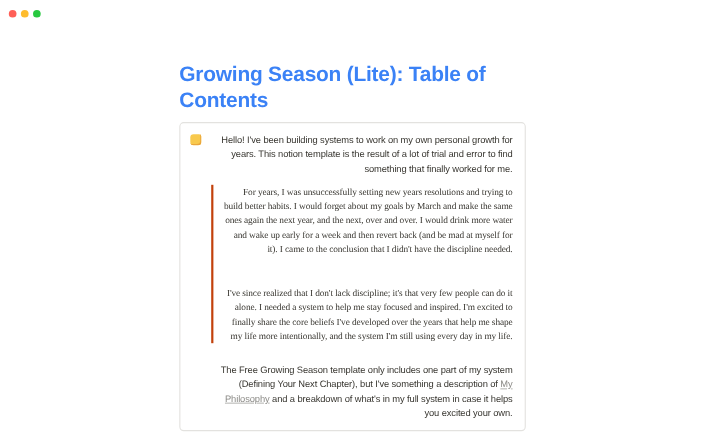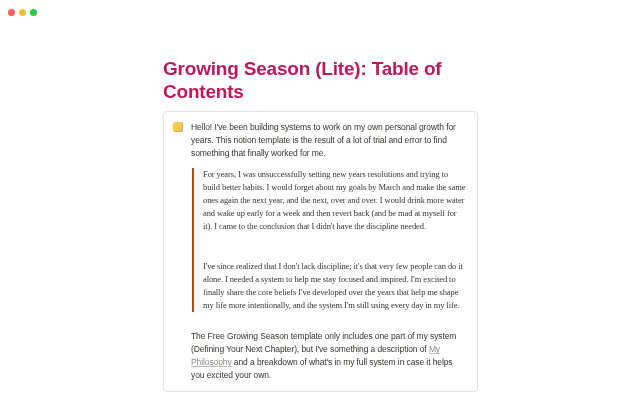--- a/index.html
+++ b/index.html
@@ -19,21 +19,21 @@
   .tl-green { background: #28c840; }
 
   
   .content { position: absolute; left: 163px; top: 57px; width: 315px; }
 
   .page-title {
     font-size: 19px;
     line-height: 23px;
     font-weight: 700;
     letter-spacing: -0.2px;
-    color: #be185d;
+    color: #3b82f6;
     width: 312px;
   }
 
   
   .callout {
     margin-top: 8px;
     border: 1px solid #e3e2df;
     border-radius: 4px;
     background: #ffffff;
     padding: 9px 11px 9px 9px;
@@ -41,21 +41,21 @@
     align-items: flex-start;
   }
   .emoji-col { width: 18px; flex: 0 0 18px; padding-top: 1px; }
   .wave-emoji {
     display: block;
     width: 10px; height: 10px;
     background: #f8c94d;
     border-radius: 3px 2px 3px 3px;
     box-shadow: inset -1px -1px 0 #eaa63c;
   }
-  .callout-body { flex: 1; font-size: 8.5px; line-height: 13px; letter-spacing: -0.1px; }
+  .callout-body { flex: 1; font-size: 8.5px; line-height: 13px; letter-spacing: -0.1px; text-align: right; }
   .callout-body p { margin: 0; }
 
   .quote {
     margin: 8px 0 0 1px;
     border-left: 2px solid #c2410c;
     padding-left: 9px;
     font-family: Liberation Serif, serif;
   }
   .quote p + p { margin-top: 27px; }
 

